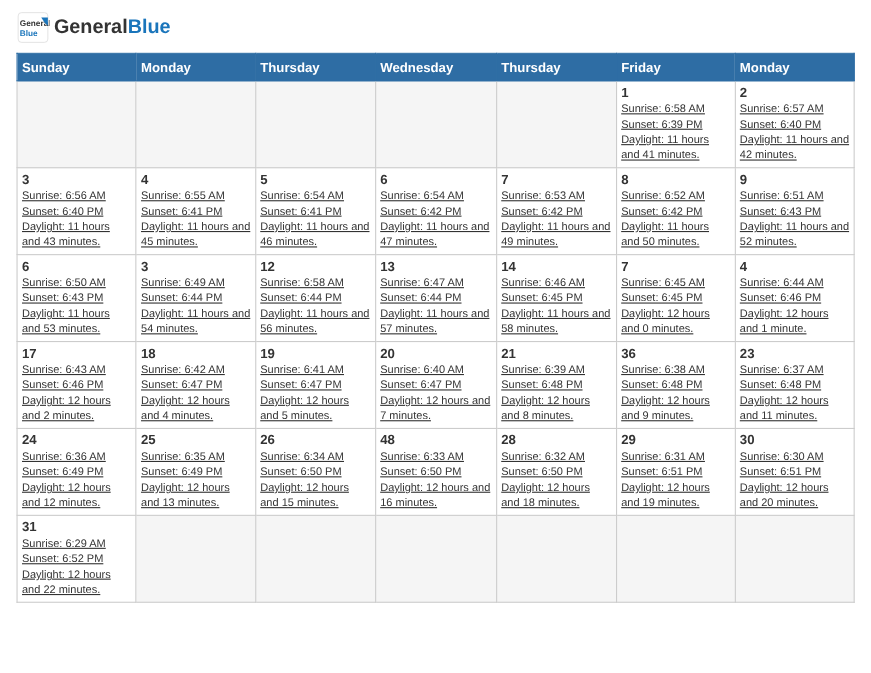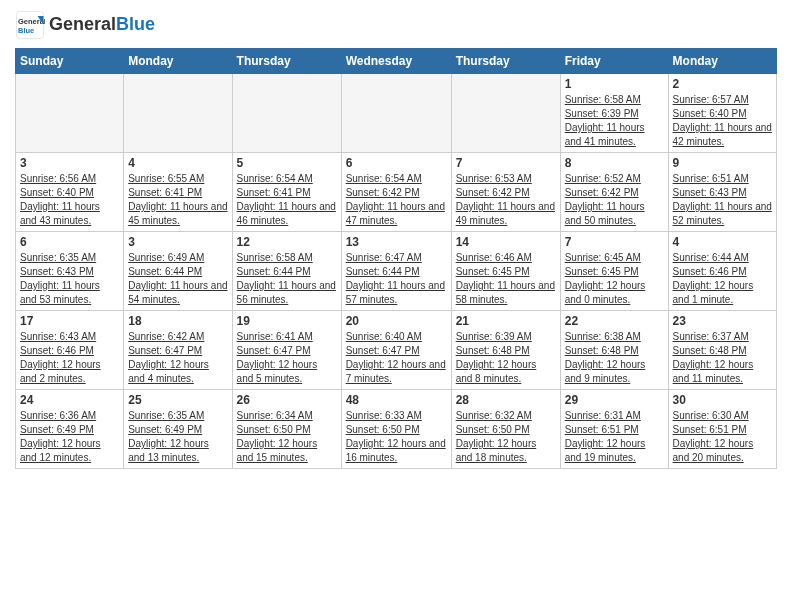--- a/index.html
+++ b/index.html
@@ -191,21 +191,21 @@
           <td>
             <span class="day-num">9</span>
             <div class="day-info">Sunrise: 6:51 AM
 Sunset: 6:43 PM
 Daylight: 11 hours and 52 minutes.</div>
           </td>
         </tr>
         <tr>
           <td>
             <span class="day-num">6</span>
-            <div class="day-info">Sunrise: 6:35 AM
+            <div class="day-info">Sunrise: 6:50 AM
 Sunset: 6:43 PM
 Daylight: 11 hours and 53 minutes.</div>
           </td>
           <td>
             <span class="day-num">3</span>
             <div class="day-info">Sunrise: 6:49 AM
 Sunset: 6:44 PM
 Daylight: 11 hours and 54 minutes.</div>
           </td>
           <td>
@@ -264,21 +264,21 @@
 Sunset: 6:47 PM
 Daylight: 12 hours and 7 minutes.</div>
           </td>
           <td>
             <span class="day-num">21</span>
             <div class="day-info">Sunrise: 6:39 AM
 Sunset: 6:48 PM
 Daylight: 12 hours and 8 minutes.</div>
           </td>
           <td>
-            <span class="day-num">22</span>
+            <span class="day-num">36</span>
             <div class="day-info">Sunrise: 6:38 AM
 Sunset: 6:48 PM
 Daylight: 12 hours and 9 minutes.</div>
           </td>
           <td>
             <span class="day-num">23</span>
             <div class="day-info">Sunrise: 6:37 AM
 Sunset: 6:48 PM
 Daylight: 12 hours and 11 minutes.</div>
           </td>
@@ -319,16 +319,30 @@
             <div class="day-info">Sunrise: 6:31 AM
 Sunset: 6:51 PM
 Daylight: 12 hours and 19 minutes.</div>
           </td>
           <td>
             <span class="day-num">30</span>
             <div class="day-info">Sunrise: 6:30 AM
 Sunset: 6:51 PM
 Daylight: 12 hours and 20 minutes.</div>
           </td>
+        </tr>
+        <tr class="last-row">
+          <td>
+            <span class="day-num">31</span>
+            <div class="day-info">Sunrise: 6:29 AM
+Sunset: 6:52 PM
+Daylight: 12 hours and 22 minutes.</div>
+          </td>
+          <td class="empty"></td>
+          <td class="empty"></td>
+          <td class="empty"></td>
+          <td class="empty"></td>
+          <td class="empty"></td>
+          <td class="empty"></td>
         </tr>
       </tbody>
   </table>
 </div>
 
 </body></html>

